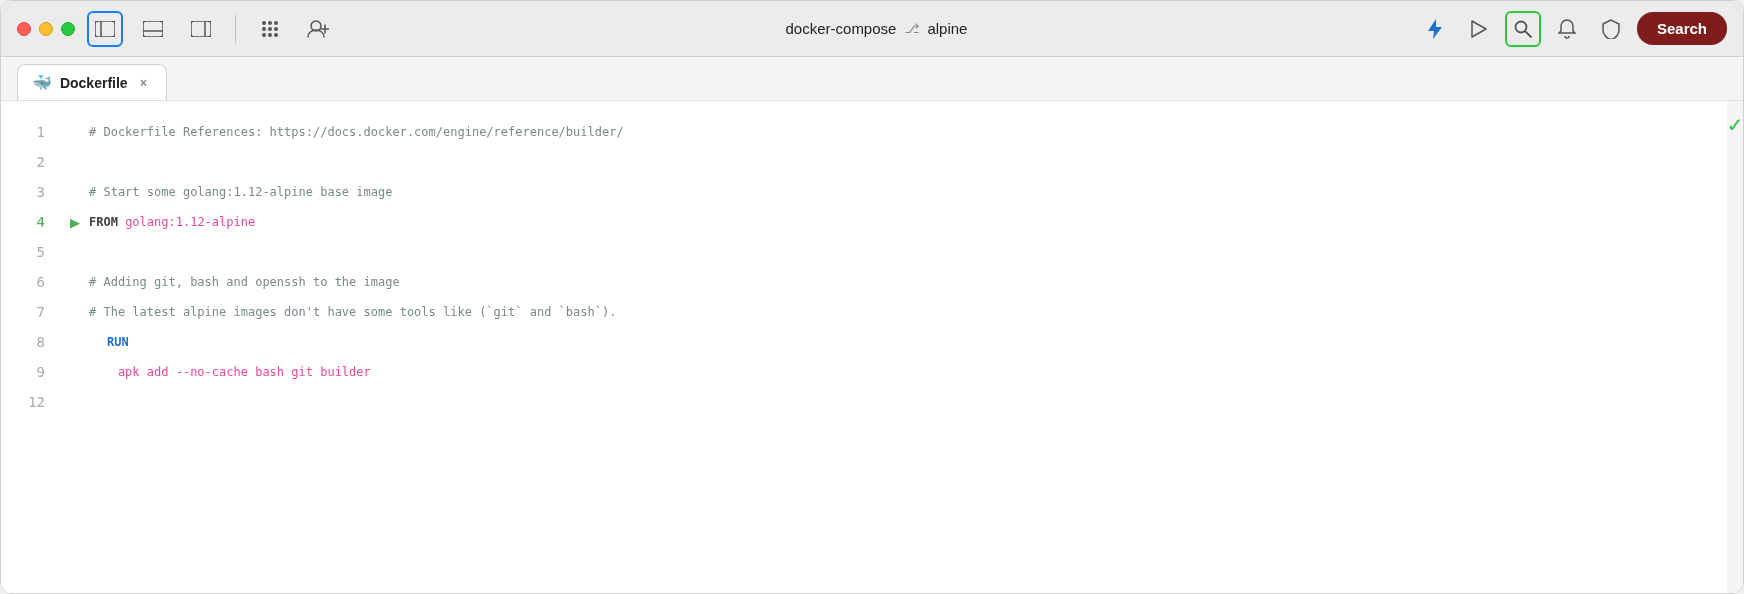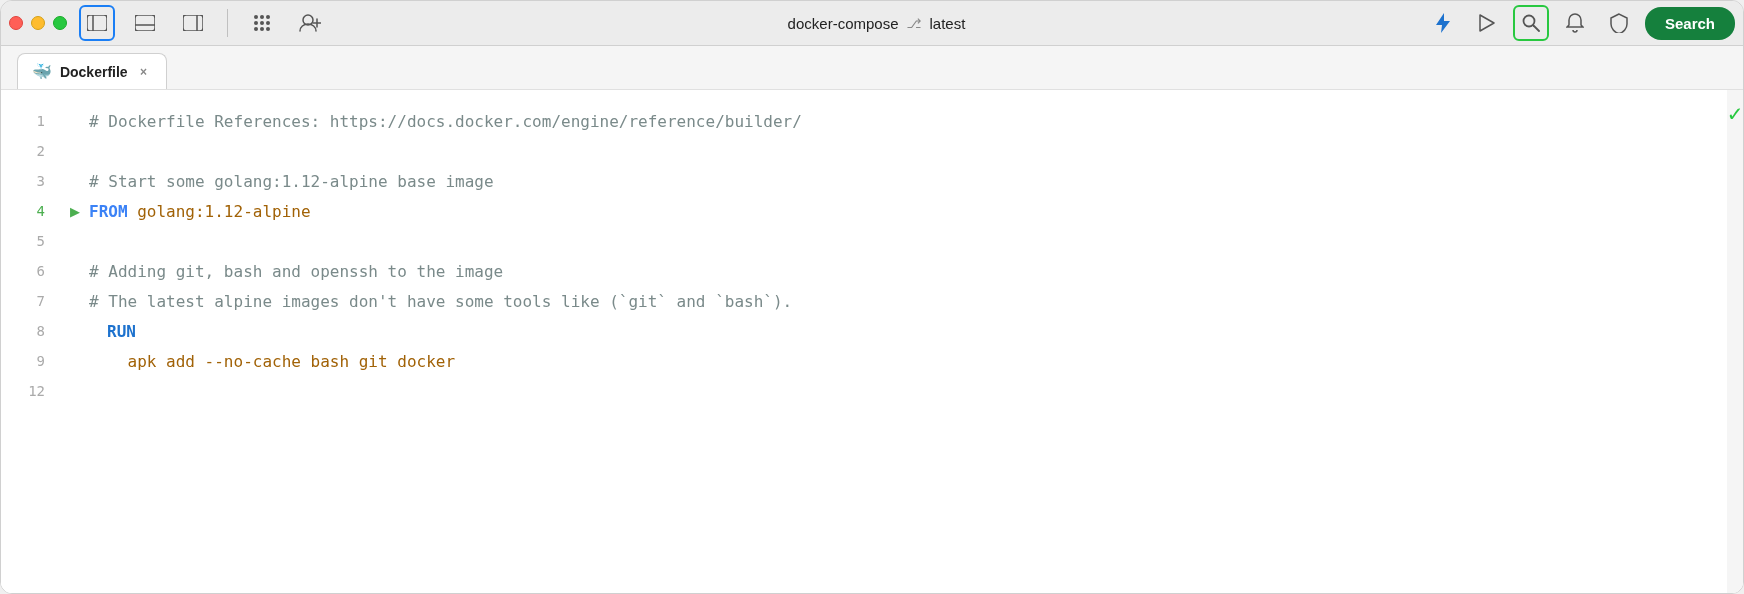--- a/index.html
+++ b/index.html
@@ -17,26 +17,26 @@
       background: #f5f5f5;
       border-radius: 12px;
       display: flex;
       flex-direction: column;
       border: 1px solid #d0d0d0;
       overflow: hidden;
     }
 
     
     .titlebar {
-      height: 45px;
+      height: 56px;
       background: #ececec;
       border-bottom: 1px solid #d0d0d0;
       display: flex;
       align-items: center;
-      padding: 0 8px;
+      padding: 0 16px;
       gap: 12px;
       flex-shrink: 0;
     }
 
     .traffic-lights {
       display: flex;
       gap: 8px;
       align-items: center;
     }
 
@@ -100,21 +100,21 @@
       display: flex;
       align-items: center;
       justify-content: center;
       border-radius: 6px;
       border: 2px solid #28c840;
       background: transparent;
       cursor: pointer;
     }
 
     .search-button-black {
-      background: #15803d;
+      background: #7f1d1d;
       color: white;
       border: none;
       border-radius: 16px;
       padding: 8px 20px;
       font-size: 15px;
       font-weight: 600;
       cursor: pointer;
     }
 
     
@@ -222,27 +222,27 @@
       padding: 16px 0;
       overflow-x: auto;
     }
 
     .code-line {
       height: 30px;
       display: flex;
       align-items: center;
       padding-right: 20px;
       font-family: 'SF Mono', 'Menlo', 'Monaco', monospace;
-      font-size: 16px;
+      font-size: 12px;
       white-space: pre;
     }
 
     .c-comment { color: #7a8a8a; }
-    .c-keyword { color: #3b82f6; font-weight: 600; }
-    .c-text { color: #a16207; }
+    .c-keyword { color: #404040; font-weight: 600; }
+    .c-text { color: #ec4899; }
     .c-command { color: #1d72ce; font-weight: 600; padding-left: 18px; }
 
     
     .scrollbar-area {
       width: 16px;
       background: #f5f5f5;
       display: flex;
       flex-direction: column;
       align-items: center;
       padding: 4px 0;
@@ -308,21 +308,21 @@
         <circle cx="9" cy="6" r="5" stroke="#555" stroke-width="1.5" fill="none"></circle>
         <path d="M1 17c0-4 3.6-7 8-7s8 3 8 7" stroke="#555" stroke-width="1.5" fill="none" stroke-linecap="round"></path>
         <line x1="18" y1="5" x2="18" y2="13" stroke="#555" stroke-width="1.5" stroke-linecap="round"></line>
         <line x1="14" y1="9" x2="22" y2="9" stroke="#555" stroke-width="1.5" stroke-linecap="round"></line>
       </svg>
     </div>
 
     <div class="title-center">
       <span>docker-compose</span>
       <span class="branch-icon">⎇</span>
-      <span>latest</span>
+      <span>alpine</span>
     </div>
 
     <div class="titlebar-right">
       <div class="titlebar-icon-btn">
         <svg width="16" height="22" viewBox="0 0 16 22">
           <path d="M9 1L1 13h6l-1 8 9-12H9L9 1z" fill="#1d72ce"></path>
         </svg>
       </div>
 
       <div class="titlebar-icon-btn">
@@ -418,21 +418,21 @@
 
       <div class="code-line">
         <span class="c-comment"># The latest alpine images don't have some tools like (`git` and `bash`).</span>
       </div>
 
       <div class="code-line">
         <span class="c-command">RUN</span>
       </div>
 
       <div class="code-line">
-        <span class="c-text">    apk add --no-cache bash git docker</span>
+        <span class="c-text">    apk add --no-cache bash git builder</span>
       </div>
 
       <div class="code-line"></div>
     </div>
 
     <div class="scrollbar-area">
       <span class="check-icon">✓</span>
     </div>
   </div>
 </div>

